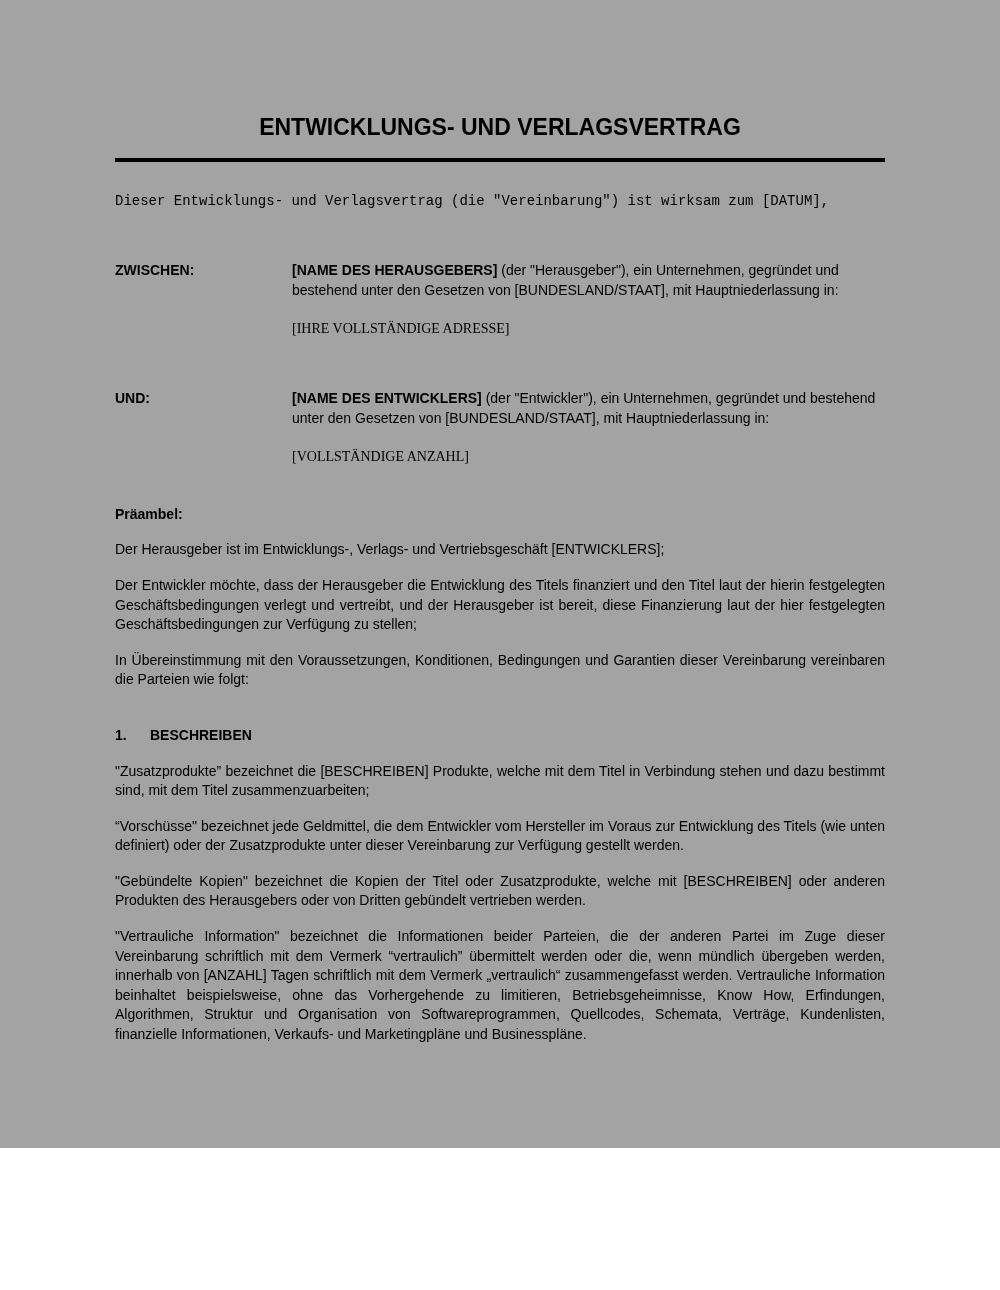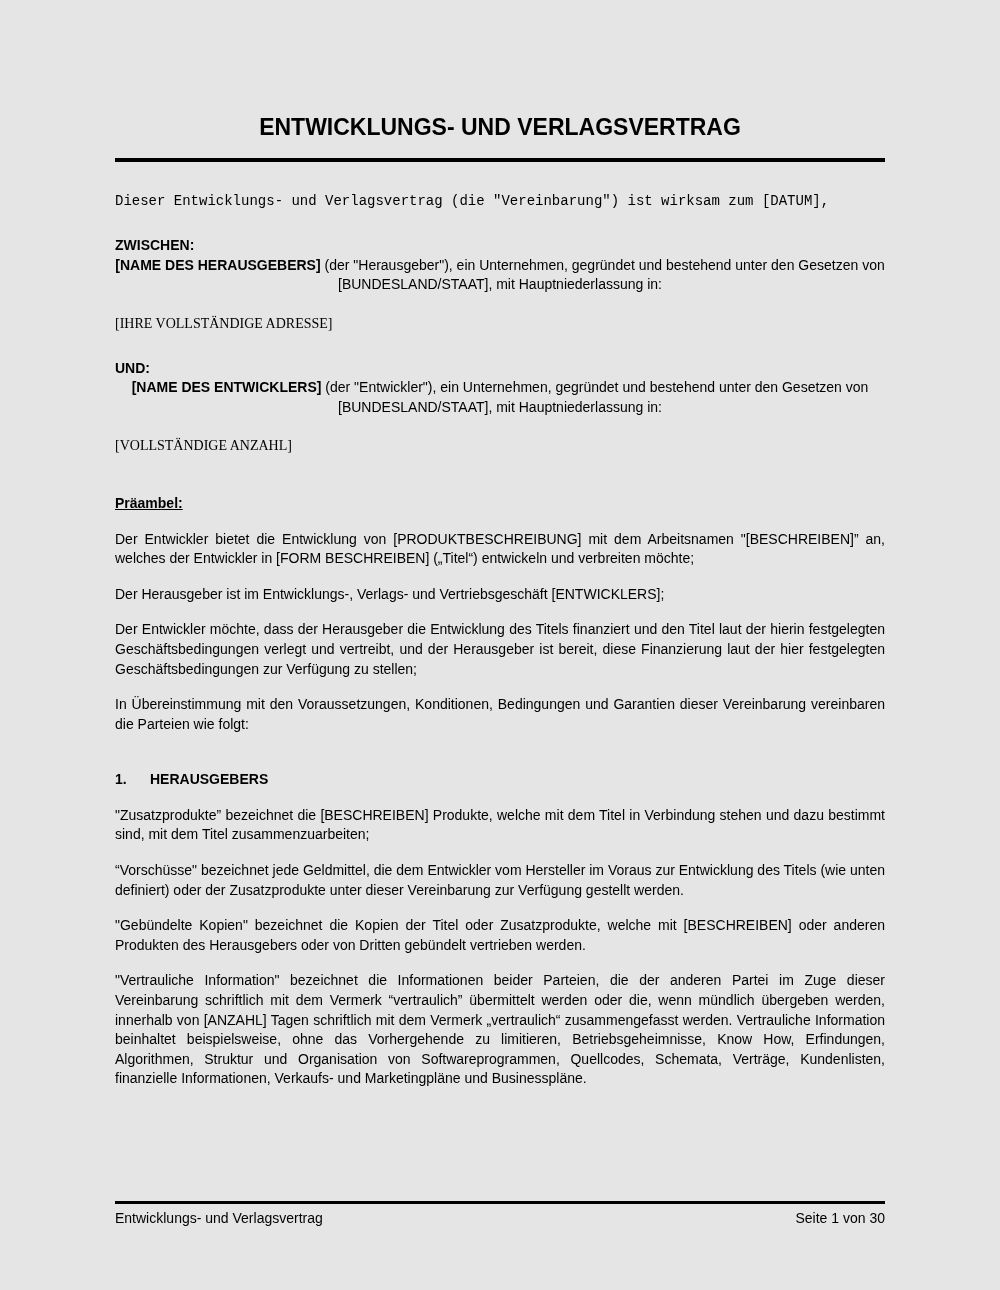--- a/index.html
+++ b/index.html
@@ -1,47 +1,47 @@
 <!DOCTYPE html>
 <html><head>
 <meta charset="utf-8">
 <style>
   * { box-sizing: border-box; }
   html, body { margin: 0; padding: 0; background: #ffffff; }
   .page {
     position: relative;
     width: 1000px;
-    height: 1290px;
-    background: #e5e5e5;
+    height: 1148px;
+    background: #a3a3a3;
     color: #000000;
     font-family: "Liberation Sans", sans-serif;
     font-size: 14px;
     line-height: 1.4;
     overflow: hidden;
   }
   .content { padding: 114px 115px 0 115px; }
   .title {
     margin: 0;
     font-size: 23px;
     font-weight: bold;
     text-align: center;
     line-height: 1.2;
   }
   .title-rule {
     height: 4px;
     background: #000000;
     margin-top: 16px;
   }
   .intro { margin: 30px 0 0 0; font-family: Liberation Mono, monospace; }
-  .party-row { display: flex; margin-top: 25px; flex-direction: column; }
+  .party-row { display: flex; margin-top: 50px; }
   .party-label { width: 177px; flex-shrink: 0; font-weight: bold; }
   .party-body { flex: 1; }
-  .party-desc { margin: 0; text-align: center; }
+  .party-desc { margin: 0; }
   .party-address { margin: 19px 0 0 0; font-family: Liberation Serif, serif; }
-  .section-label { margin: 38px 0 12px 0; font-weight: bold; text-decoration: underline; }
+  .section-label { margin: 38px 0 12px 0; font-weight: bold; }
   .body-par { margin: 16px 0 0 0; text-align: justify; }
   .section-heading { margin: 36px 0 0 0; font-weight: bold; }
   .sec-num { display: inline-block; width: 35px; }
   .footer {
     position: absolute;
     left: 115px;
     right: 115px;
     top: 1201px;
     border-top: 3px solid #000000;
     padding-top: 5px;
@@ -72,26 +72,25 @@
     <div class="party-row">
       <div class="party-label">UND:</div>
       <div class="party-body">
         <p class="party-desc"><b>[NAME DES ENTWICKLERS]</b><span> (der "Entwickler"), ein Unternehmen, gegründet und bestehend unter den Gesetzen von [BUNDESLAND/STAAT], mit Hauptniederlassung in:</span></p>
         <p class="party-address">[VOLLSTÄNDIGE ANZAHL]</p>
       </div>
     </div>
 
     <p class="section-label">Präambel:</p>
 
-    <p class="body-par">Der Entwickler bietet die Entwicklung von [PRODUKTBESCHREIBUNG]  mit dem Arbeitsnamen "[BESCHREIBEN]” an, welches der Entwickler in [FORM BESCHREIBEN] („Titel“) entwickeln und verbreiten möchte;</p>
     <p class="body-par">Der Herausgeber ist im Entwicklungs-, Verlags- und Vertriebsgeschäft [ENTWICKLERS];</p>
     <p class="body-par">Der Entwickler möchte, dass der Herausgeber die Entwicklung des Titels finanziert und den Titel laut der hierin festgelegten Geschäftsbedingungen verlegt und vertreibt, und der Herausgeber ist bereit, diese Finanzierung laut der hier festgelegten Geschäftsbedingungen zur Verfügung zu stellen;</p>
     <p class="body-par">In Übereinstimmung mit den Voraussetzungen, Konditionen, Bedingungen und Garantien dieser Vereinbarung vereinbaren die Parteien wie folgt:</p>
 
-    <p class="section-heading"><span class="sec-num">1.</span><span>HERAUSGEBERS</span></p>
+    <p class="section-heading"><span class="sec-num">1.</span><span>BESCHREIBEN</span></p>
 
     <p class="body-par">"Zusatzprodukte” bezeichnet die [BESCHREIBEN] Produkte, welche mit dem Titel in Verbindung stehen und dazu bestimmt sind, mit dem Titel zusammenzuarbeiten;</p>
     <p class="body-par">“Vorschüsse" bezeichnet jede Geldmittel, die dem Entwickler vom Hersteller im Voraus zur Entwicklung des Titels (wie unten definiert) oder der Zusatzprodukte unter dieser Vereinbarung zur Verfügung gestellt werden.</p>
     <p class="body-par">"Gebündelte Kopien" bezeichnet die Kopien der Titel oder Zusatzprodukte, welche mit [BESCHREIBEN] oder anderen Produkten des Herausgebers oder von Dritten gebündelt vertrieben werden.</p>
     <p class="body-par">"Vertrauliche Information" bezeichnet die Informationen beider Parteien, die der anderen Partei im Zuge dieser Vereinbarung schriftlich mit dem Vermerk “vertraulich” übermittelt werden oder die, wenn mündlich übergeben werden, innerhalb von [ANZAHL] Tagen schriftlich mit dem Vermerk „vertraulich“ zusammengefasst werden. Vertrauliche Information beinhaltet beispielsweise, ohne das Vorhergehende zu limitieren, Betriebsgeheimnisse, Know How, Erfindungen, Algorithmen, Struktur und Organisation von Softwareprogrammen, Quellcodes, Schemata, Verträge, Kundenlisten, finanzielle Informationen, Verkaufs- und Marketingpläne und Businesspläne.</p>
 
   </div>
 
   <div class="footer">
     <span>Entwicklungs- und Verlagsvertrag</span>

